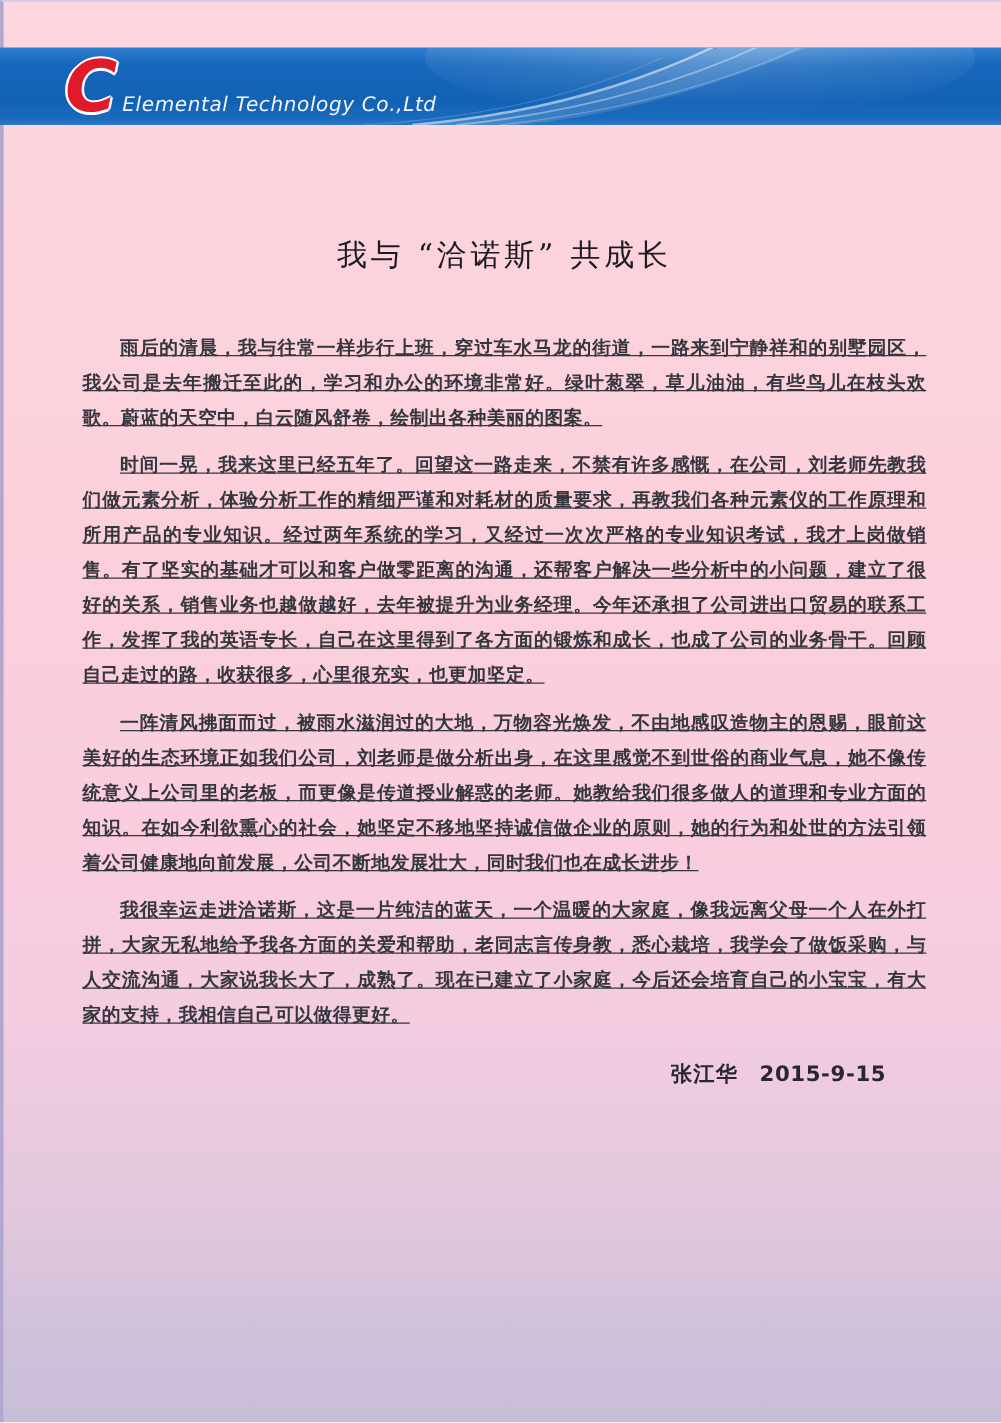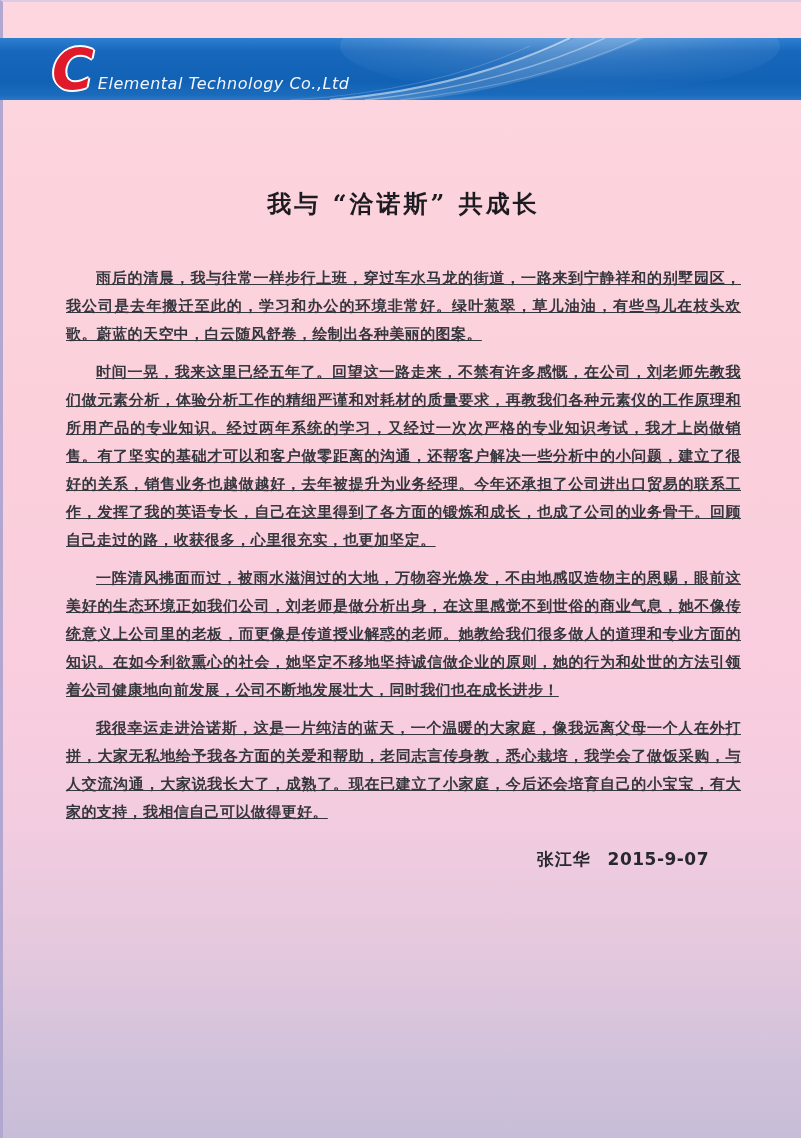--- a/index.html
+++ b/index.html
@@ -88,21 +88,21 @@
     top: 98px;
     left: 0;
     width: 801px;
     box-sizing: border-box;
     padding: 0 63px;
   }
   .title {
     margin: 88px 0 44px 0;
     text-align: center;
     font-family: "DejaVu Serif", "Liberation Serif", serif;
-    font-weight: bold;
+    font-weight: normal;
     font-size: 24px;
     letter-spacing: 3px;
     color: #1c1c20;
   }
   .para {
     margin: 0 0 10px 0;
     font-size: 15px;
     line-height: 28px;
     font-weight: 600;
     color: #36363e;
@@ -157,17 +157,17 @@
   <main class="content">
     <h1 class="title">我与 “洽诺斯” 共成长</h1>
 
     <p class="para">雨后的清晨，我与往常一样步行上班，穿过车水马龙的街道，一路来到宁静祥和的别墅园区，我公司是去年搬迁至此的，学习和办公的环境非常好。绿叶葱翠，草儿油油，有些鸟儿在枝头欢歌。蔚蓝的天空中，白云随风舒卷，绘制出各种美丽的图案。</p>
     <p class="para">时间一晃，我来这里已经五年了。回望这一路走来，不禁有许多感慨，在公司，刘老师先教我们做元素分析，体验分析工作的精细严谨和对耗材的质量要求，再教我们各种元素仪的工作原理和所用产品的专业知识。经过两年系统的学习，又经过一次次严格的专业知识考试，我才上岗做销售。有了坚实的基础才可以和客户做零距离的沟通，还帮客户解决一些分析中的小问题，建立了很好的关系，销售业务也越做越好，去年被提升为业务经理。今年还承担了公司进出口贸易的联系工作，发挥了我的英语专长，自己在这里得到了各方面的锻炼和成长，也成了公司的业务骨干。回顾自己走过的路，收获很多，心里很充实，也更加坚定。</p>
     <p class="para">一阵清风拂面而过，被雨水滋润过的大地，万物容光焕发，不由地感叹造物主的恩赐，眼前这美好的生态环境正如我们公司，刘老师是做分析出身，在这里感觉不到世俗的商业气息，她不像传统意义上公司里的老板，而更像是传道授业解惑的老师。她教给我们很多做人的道理和专业方面的知识。在如今利欲熏心的社会，她坚定不移地坚持诚信做企业的原则，她的行为和处世的方法引领着公司健康地向前发展，公司不断地发展壮大，同时我们也在成长进步！</p>
     <p class="para">我很幸运走进洽诺斯，这是一片纯洁的蓝天，一个温暖的大家庭，像我远离父母一个人在外打拼，大家无私地给予我各方面的关爱和帮助，老同志言传身教，悉心栽培，我学会了做饭采购，与人交流沟通，大家说我长大了，成熟了。现在已建立了小家庭，今后还会培育自己的小宝宝，有大家的支持，我相信自己可以做得更好。</p>
 
     <div class="signature">
       <span class="sig-name">张江华</span>
-      <span class="sig-date">2015-9-07</span>
+      <span class="sig-date">2015-9-15</span>
     </div>
   </main>
 
 </div>
 
 </body></html>

